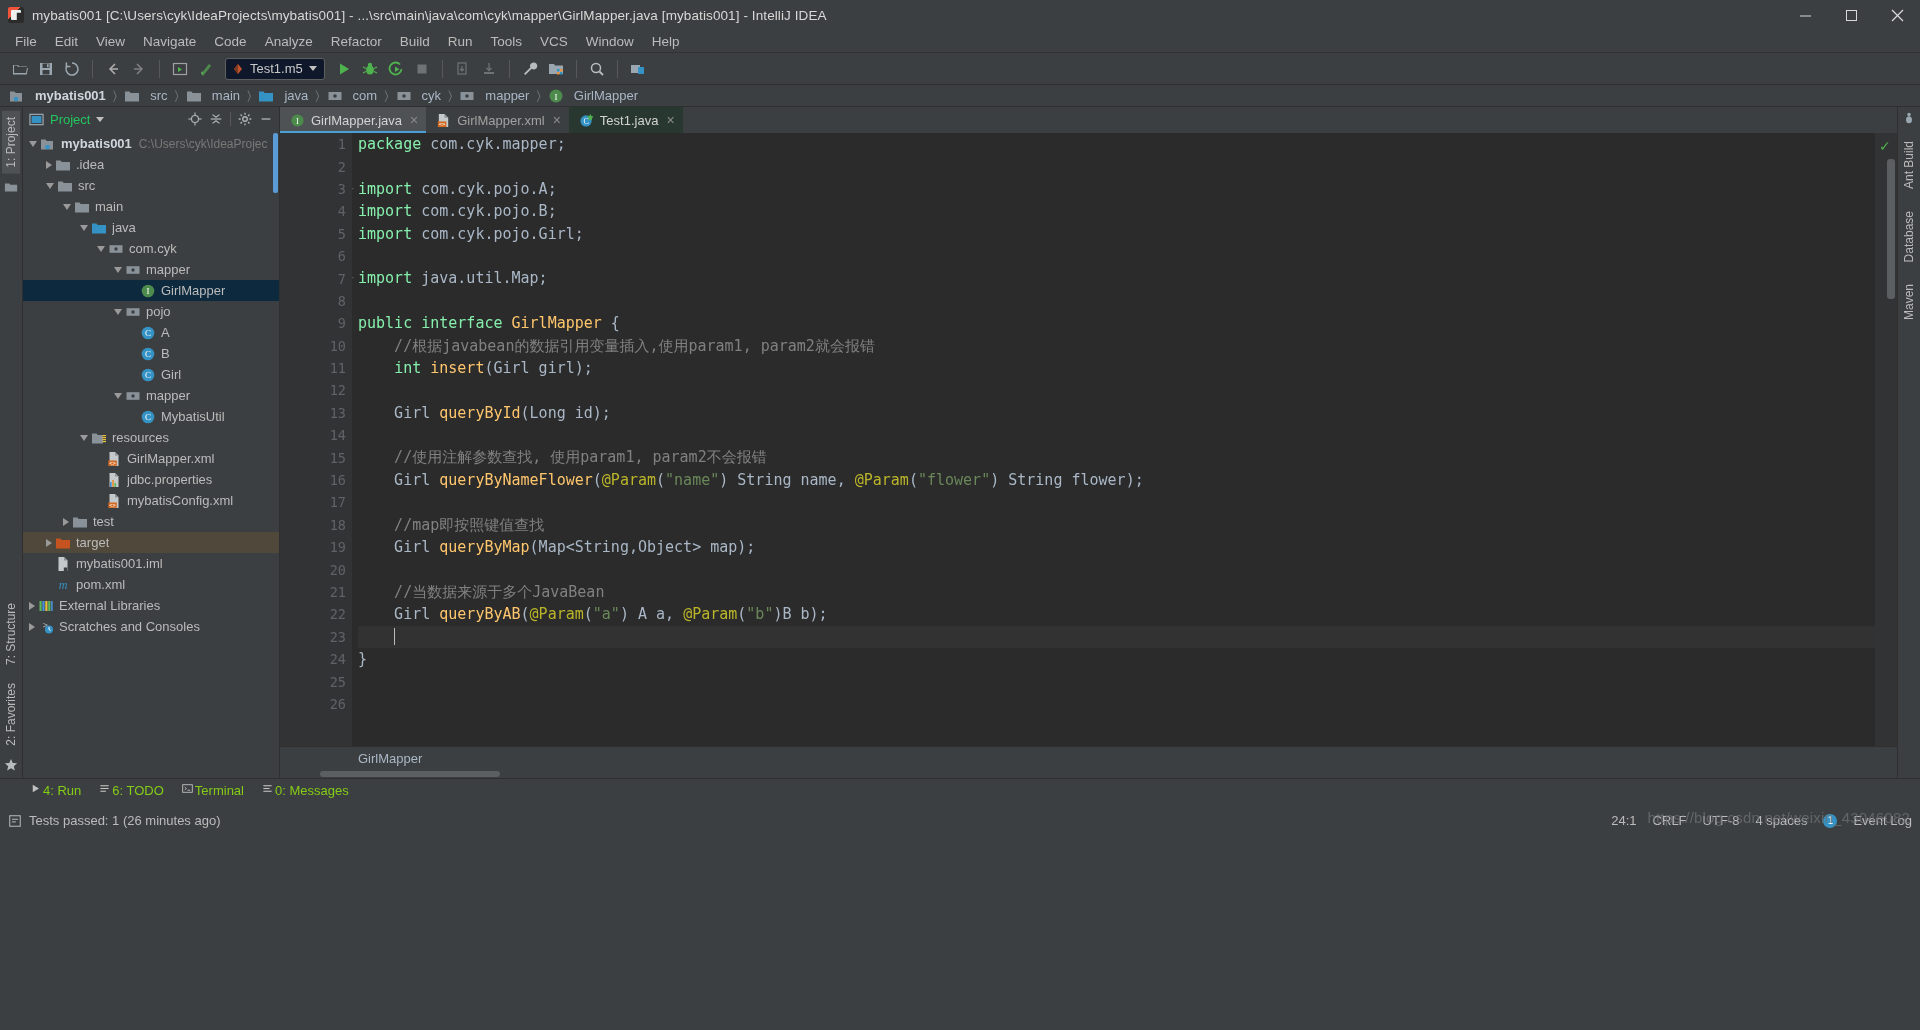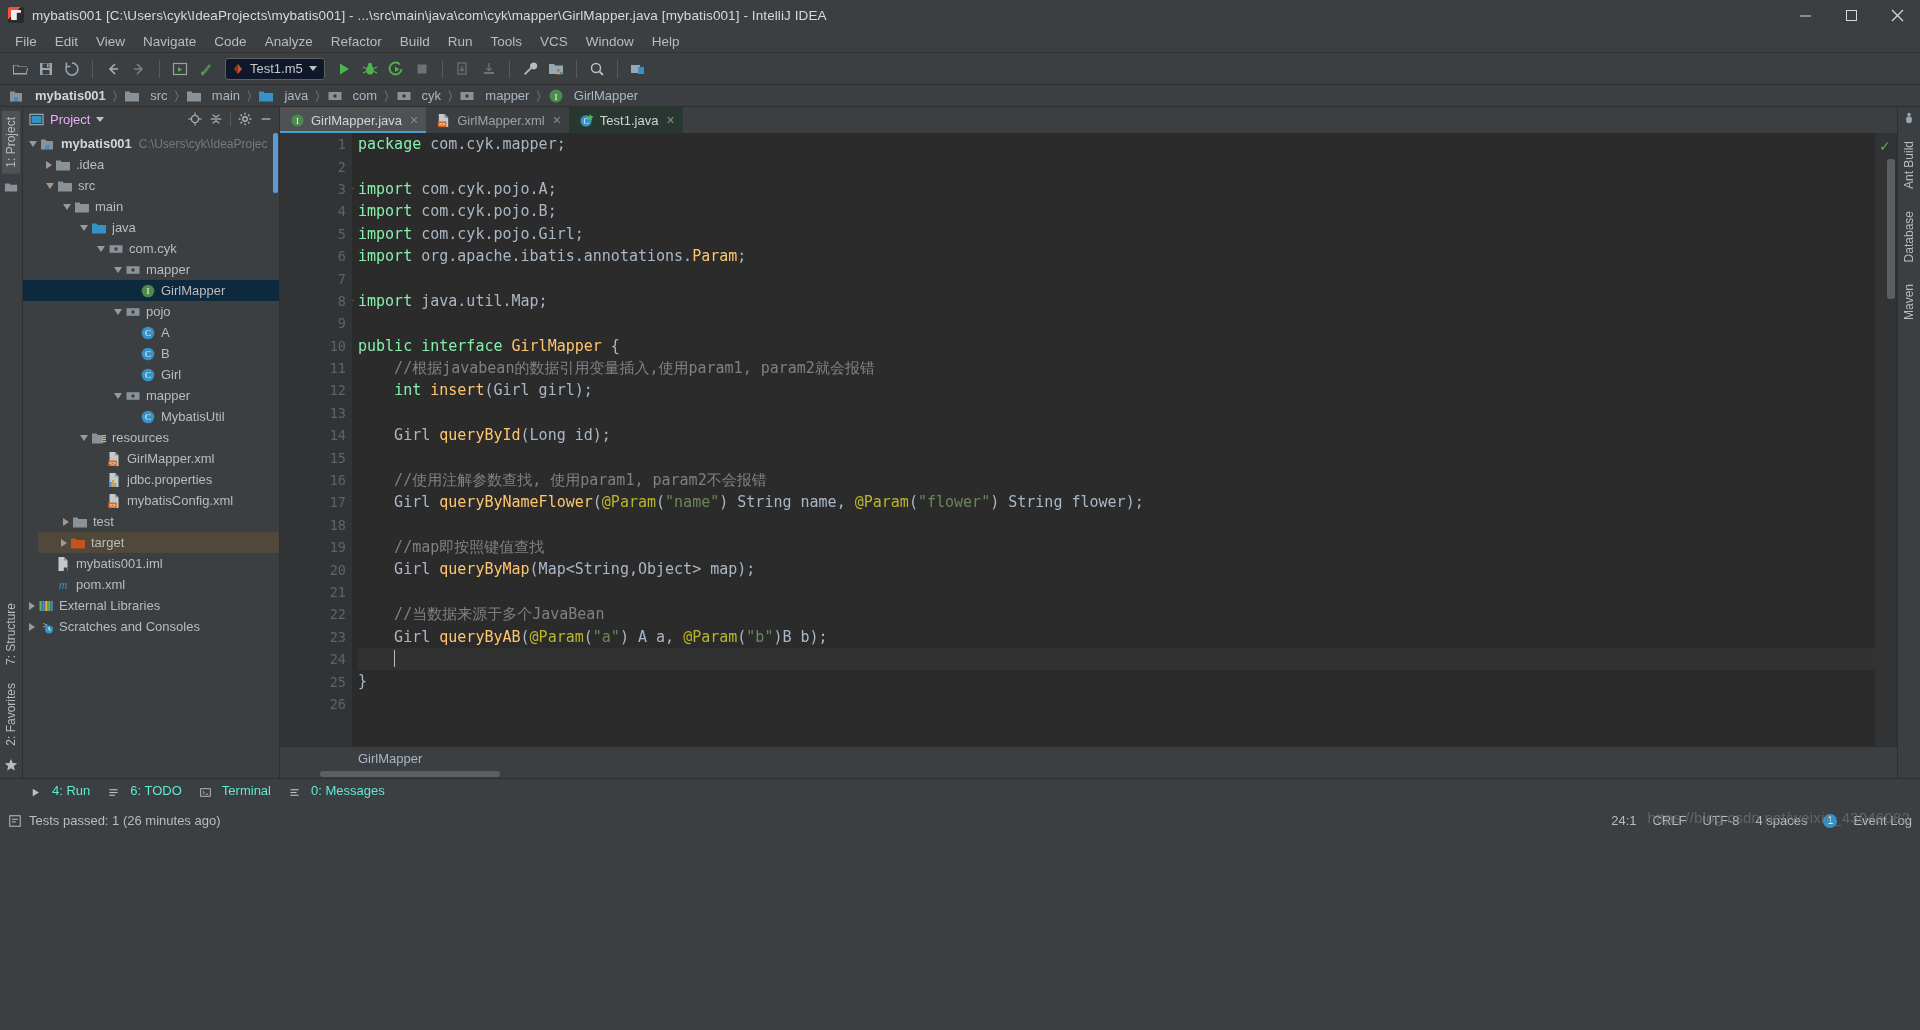--- a/index.html
+++ b/index.html
@@ -90,32 +90,32 @@
     color:#bbbbbb; font-size:12px; padding:6px 2px; white-space:nowrap;
   }
   .vtab.active { background:#4e5254; }
   .strip-top, .strip-bot { display:flex; flex-direction:column; align-items:center; gap:6px; }
 
   
   .project-panel { width: 257px; background:#3c3f41; display:flex; flex-direction:column; border-right:1px solid #2f2f2f;}
   .pp-header {
     height: 24px; display:flex; align-items:center; padding: 0 4px 0 6px; gap:6px;
   }
-  .pp-title { color:#f0abfc; font-size:13px; }
+  .pp-title { color:#22c55e; font-size:13px; }
   .pp-actions { margin-left:auto; display:flex; align-items:center; gap:3px; }
   .pp-act { width:18px;height:18px; display:flex;align-items:center;justify-content:center;}
   .pp-divider{width:1px;height:14px;background:#585858;margin:0 2px;}
 
   .tree { flex:1; overflow:hidden; padding-top:2px; position:relative; }
   .trow {
     height: 21px; display:flex; align-items:center; white-space:nowrap;
     font-size: 13px; color:#bbbbbb; padding-right:4px;
   }
   .trow.selected { background:#0d293e; }
-  .trow.highlight { background:#50483b;margin-left:15px; }
+  .trow.highlight { background:#50483b; }
   .arrow-r, .arrow-d { width:0;height:0; margin-right:3px; flex:0 0 auto;}
   .arrow-r { border-top:4.5px solid transparent; border-bottom:4.5px solid transparent; border-left:6px solid #9a9a9a; }
   .arrow-d { border-left:4.5px solid transparent; border-right:4.5px solid transparent; border-top:6px solid #9a9a9a; }
   .arrow-none { width:9px; flex:0 0 auto; }
   .ticon { width:16px;height:16px;margin-right:5px;flex:0 0 auto; display:block;}
   .tlabel { overflow:hidden; text-overflow:clip; }
   .tlabel.bold { font-weight:bold; color:#cfd6dd; }
   .tpath { color:#787878; font-size:12px; margin-left:7px; }
   .scroll-track{position:absolute;right:0;top:0;width:7px;height:100%;}
   .scroll-thumb{position:absolute;right:1px;top:2px;width:5px;height:60px;background:#5a9bd5;border-radius:2px;}
@@ -178,21 +178,21 @@
   .right-strip {
     width: 23px; background:#3c3f41; border-left:1px solid #2f2f2f;
     display:flex; flex-direction:column; align-items:center; padding-top:4px; gap:10px;
   }
 
   
   .toolbar-bottom {
     height: 24px; background:#3c3f41; display:flex; align-items:center;
     padding-left: 30px; gap:18px; border-top:1px solid #2f2f2f;
   }
-  .twb-item { display:flex; align-items:flex-end; gap:11px; color:#5eead4; font-size:13px; }
+  .twb-item { display:flex; align-items:flex-start; gap:2px; color:#84cc16; font-size:13px; }
 
   
   .statusbar {
     height: 26px; background:#3c3f41; display:flex; align-items:flex-end;
     padding: 0 8px 0 8px; color:#bbbbbb; font-size:13px; position:relative;
   }
   .sb-left { display:flex; align-items:center; gap:7px; }
   .sb-right { margin-left:auto; display:flex; align-items:center; gap:16px; }
   .watermark {
     position:absolute; right: 10px; bottom: 2px; color:#6d7275; font-size:15px;
@@ -817,21 +817,20 @@
           <div class="gline">
             <span>26</span>
           </div>
         </div>
       <div class="code-area" id="code-host">
           <div class="cline"><span class="kw">package </span><span class="id">com.cyk.mapper;</span></div>
           <div class="cline"></div>
           <div class="cline" style="position: relative;"><span style="position: absolute; left: -12px; color: rgb(96, 99, 102); font-size: 12px;">─</span><span class="kw">import </span><span class="id">com.cyk.pojo.A;</span></div>
           <div class="cline"><span class="kw">import </span><span class="id">com.cyk.pojo.B;</span></div>
           <div class="cline"><span class="kw">import </span><span class="id">com.cyk.pojo.Girl;</span></div>
-          <div class="cline"><span class="kw">import </span><span class="id">org.apache.ibatis.annotations.</span><span class="typ">Param</span><span class="id">;</span></div>
           <div class="cline"></div>
           <div class="cline" style="position: relative;"><span style="position: absolute; left: -12px; color: rgb(96, 99, 102); font-size: 12px;">─</span><span class="kw">import </span><span class="id">java.util.Map;</span></div>
           <div class="cline"></div>
           <div class="cline"><span class="kw">public interface </span><span class="typ">GirlMapper</span><span class="pun"> {</span></div>
           <div class="cline"><span class="cm">    //根据javabean的数据引用变量插入,使用param1, param2就会报错</span></div>
           <div class="cline"><span class="pun">    </span><span class="kw">int</span><span class="pun"> </span><span class="typ">insert</span><span class="id">(Girl girl);</span></div>
           <div class="cline"></div>
           <div class="cline"><span class="id">    Girl </span><span class="typ">queryById</span><span class="id">(Long id);</span></div>
           <div class="cline"></div>
           <div class="cline"><span class="cm">    //使用注解参数查找, 使用param1, param2不会报错</span></div>

